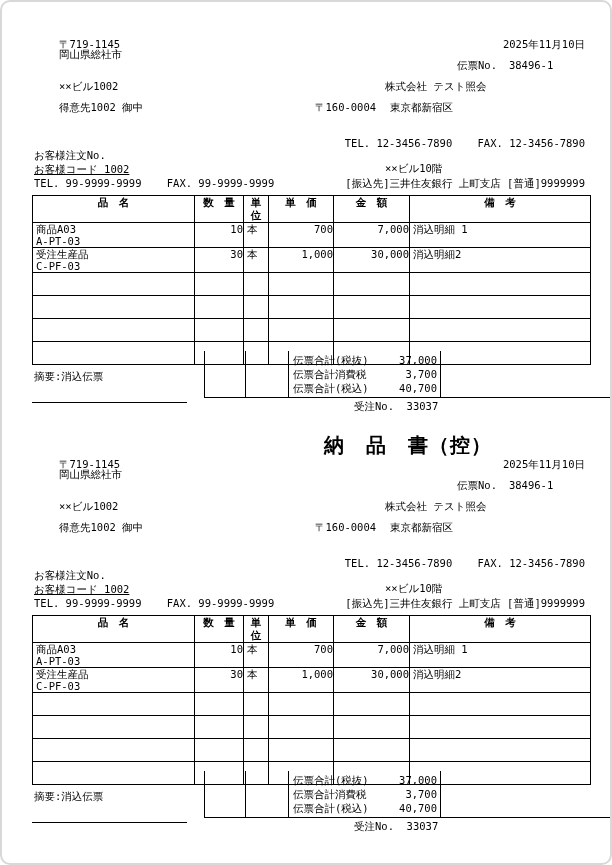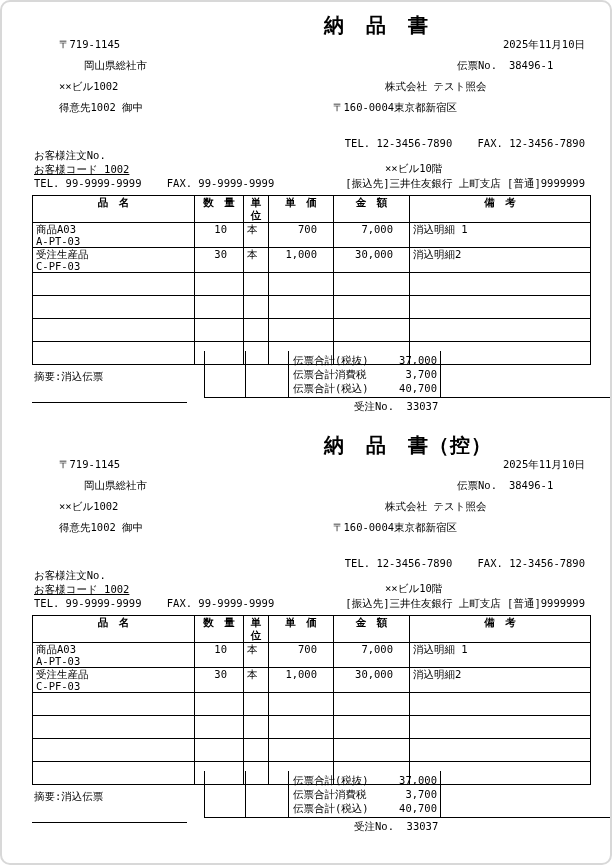--- a/index.html
+++ b/index.html
@@ -16,46 +16,46 @@
     color:#000;
   }
   .form { position:absolute; left:0; width:612px; height:420px; }
   .form-1 { top:0; }
   .form-2 { top:420px; }
 
   .abs { position:absolute; white-space:pre; line-height:13px; }
   .title { position:absolute; left:322px; top:10px; font-size:20px; font-weight:bold; white-space:pre; letter-spacing:1px; }
 
   .l-zip   { left:57px;  top:36px; }
-  .l-city  { left:57px;  top:57px;margin-left:25px; }
+  .l-city  { left:57px;  top:46px; }
   .l-bldg  { left:57px;  top:78px; }
   .l-name  { left:57px;  top:99px; }
   .r-date  { right:29px; top:36px; }
   .r-slip  { left:455px; top:57px; display:flex; gap:12px; }
   .r-comp  { left:383px; top:78px; }
-  .r-zipaddr { left:331px; top:99px; display:flex; }
+  .r-zipaddr { left:313px; top:99px; display:flex; gap:14px; }
   .r-bldg  { left:383px; top:120px;margin-top:40px; }
   .r-telfax{ right:29px; top:135px; }
   .c-orderno { left:32px; top:147px; }
   .c-code    { left:32px; top:161px;text-decoration:underline; }
   .c-telfax  { left:32px; top:175px; }
   .r-bank    { right:29px; top:175px; }
 
   table.items {
     position:absolute; left:30px; top:193px;
     width:558px; border-collapse:collapse; table-layout:fixed;
   }
   .items th, .items td {
     border:1px solid #000; padding:0 2px;
     vertical-align:top; overflow:hidden;
     font-size:10.5px; line-height:12px;
   }
   .items th { height:13px; font-weight:bold; text-align:center; line-height:13px;margin-left:28px; }
   .items td { height:22px; }
-  .items td.ar { text-align:right; padding-right:16px; }
+  .items td.ar { text-align:right; padding-right:0; }
   .items td.al { text-align:left; padding-left:3px; }
 
   .footer-row {
     position:absolute; left:202px; top:349px;
     width:438px; height:47px;
     display:flex;
     border-bottom:1px solid #000; border-right:1px solid #000;
     box-sizing:border-box;
   }
   .fcell { box-sizing:border-box; border-left:1px solid #000; height:100%; }
@@ -65,21 +65,20 @@
   .summary  { left:32px; top:368px; }
   .sig-line { position:absolute; left:30px; top:400px; width:155px; height:0; border-top:1px solid #000; }
   .order-no { left:352px; top:398px; }
 </style>
 </head>
 <body>
 
 <div class="page">
 
   <div class="form form-1">
-    <div class="title">納　品　書</div>
 
     <div class="abs l-zip">〒719-1145</div>
     <div class="abs l-city">岡山県総社市</div>
     <div class="abs l-bldg">××ビル1002</div>
     <div class="abs l-name">得意先1002 御中</div>
 
     <div class="abs r-date">2025年11月10日</div>
     <div class="abs r-slip">
       <span>伝票No.</span>
       <span>38496-1</span>

